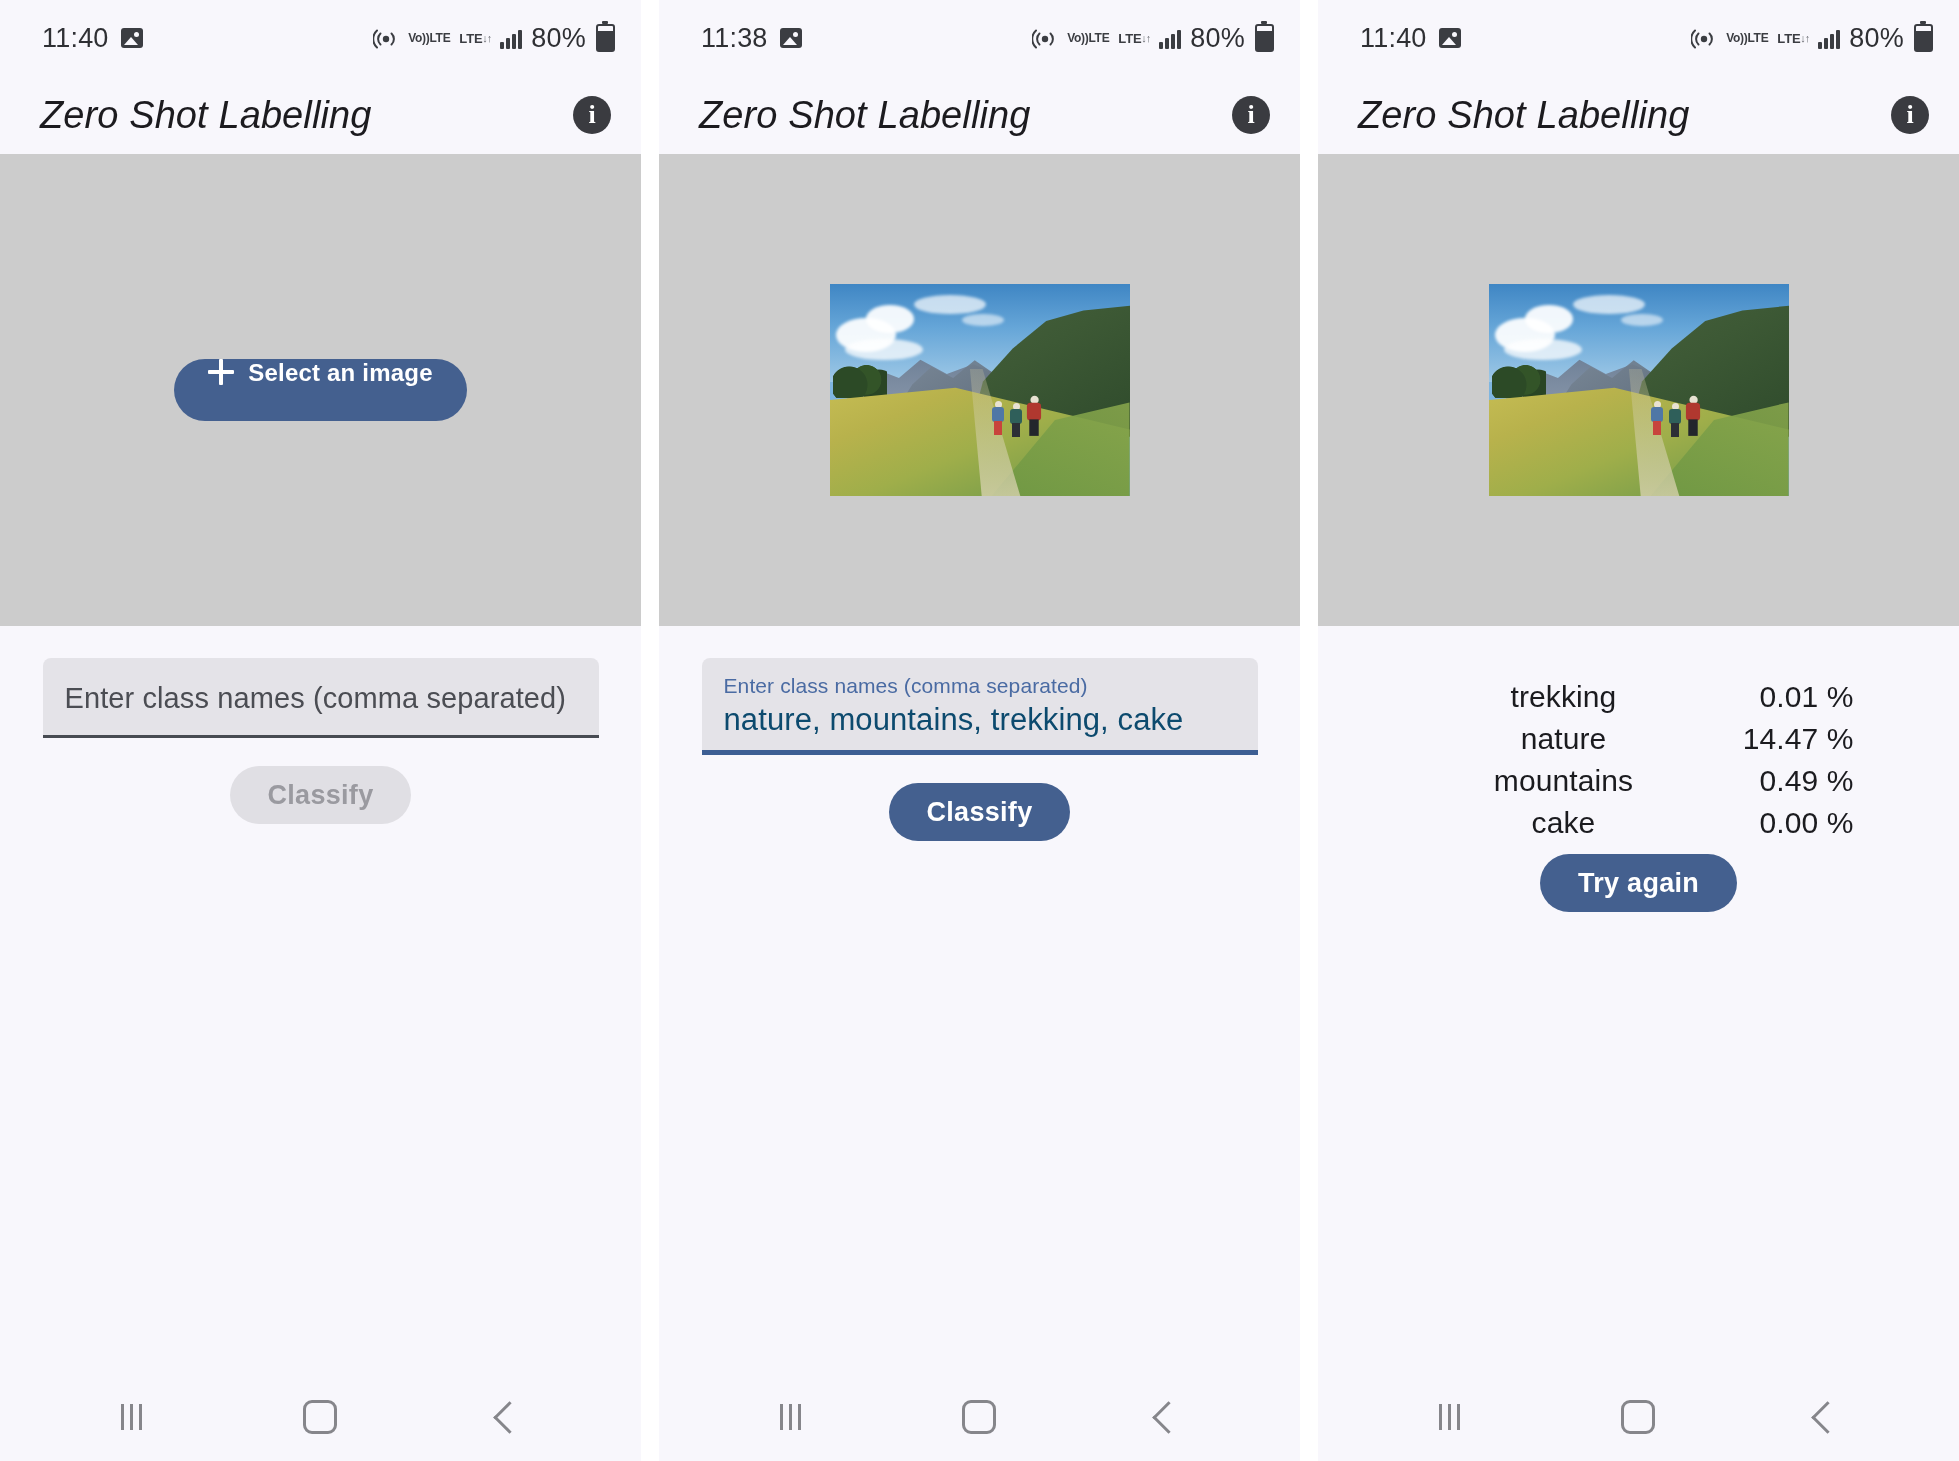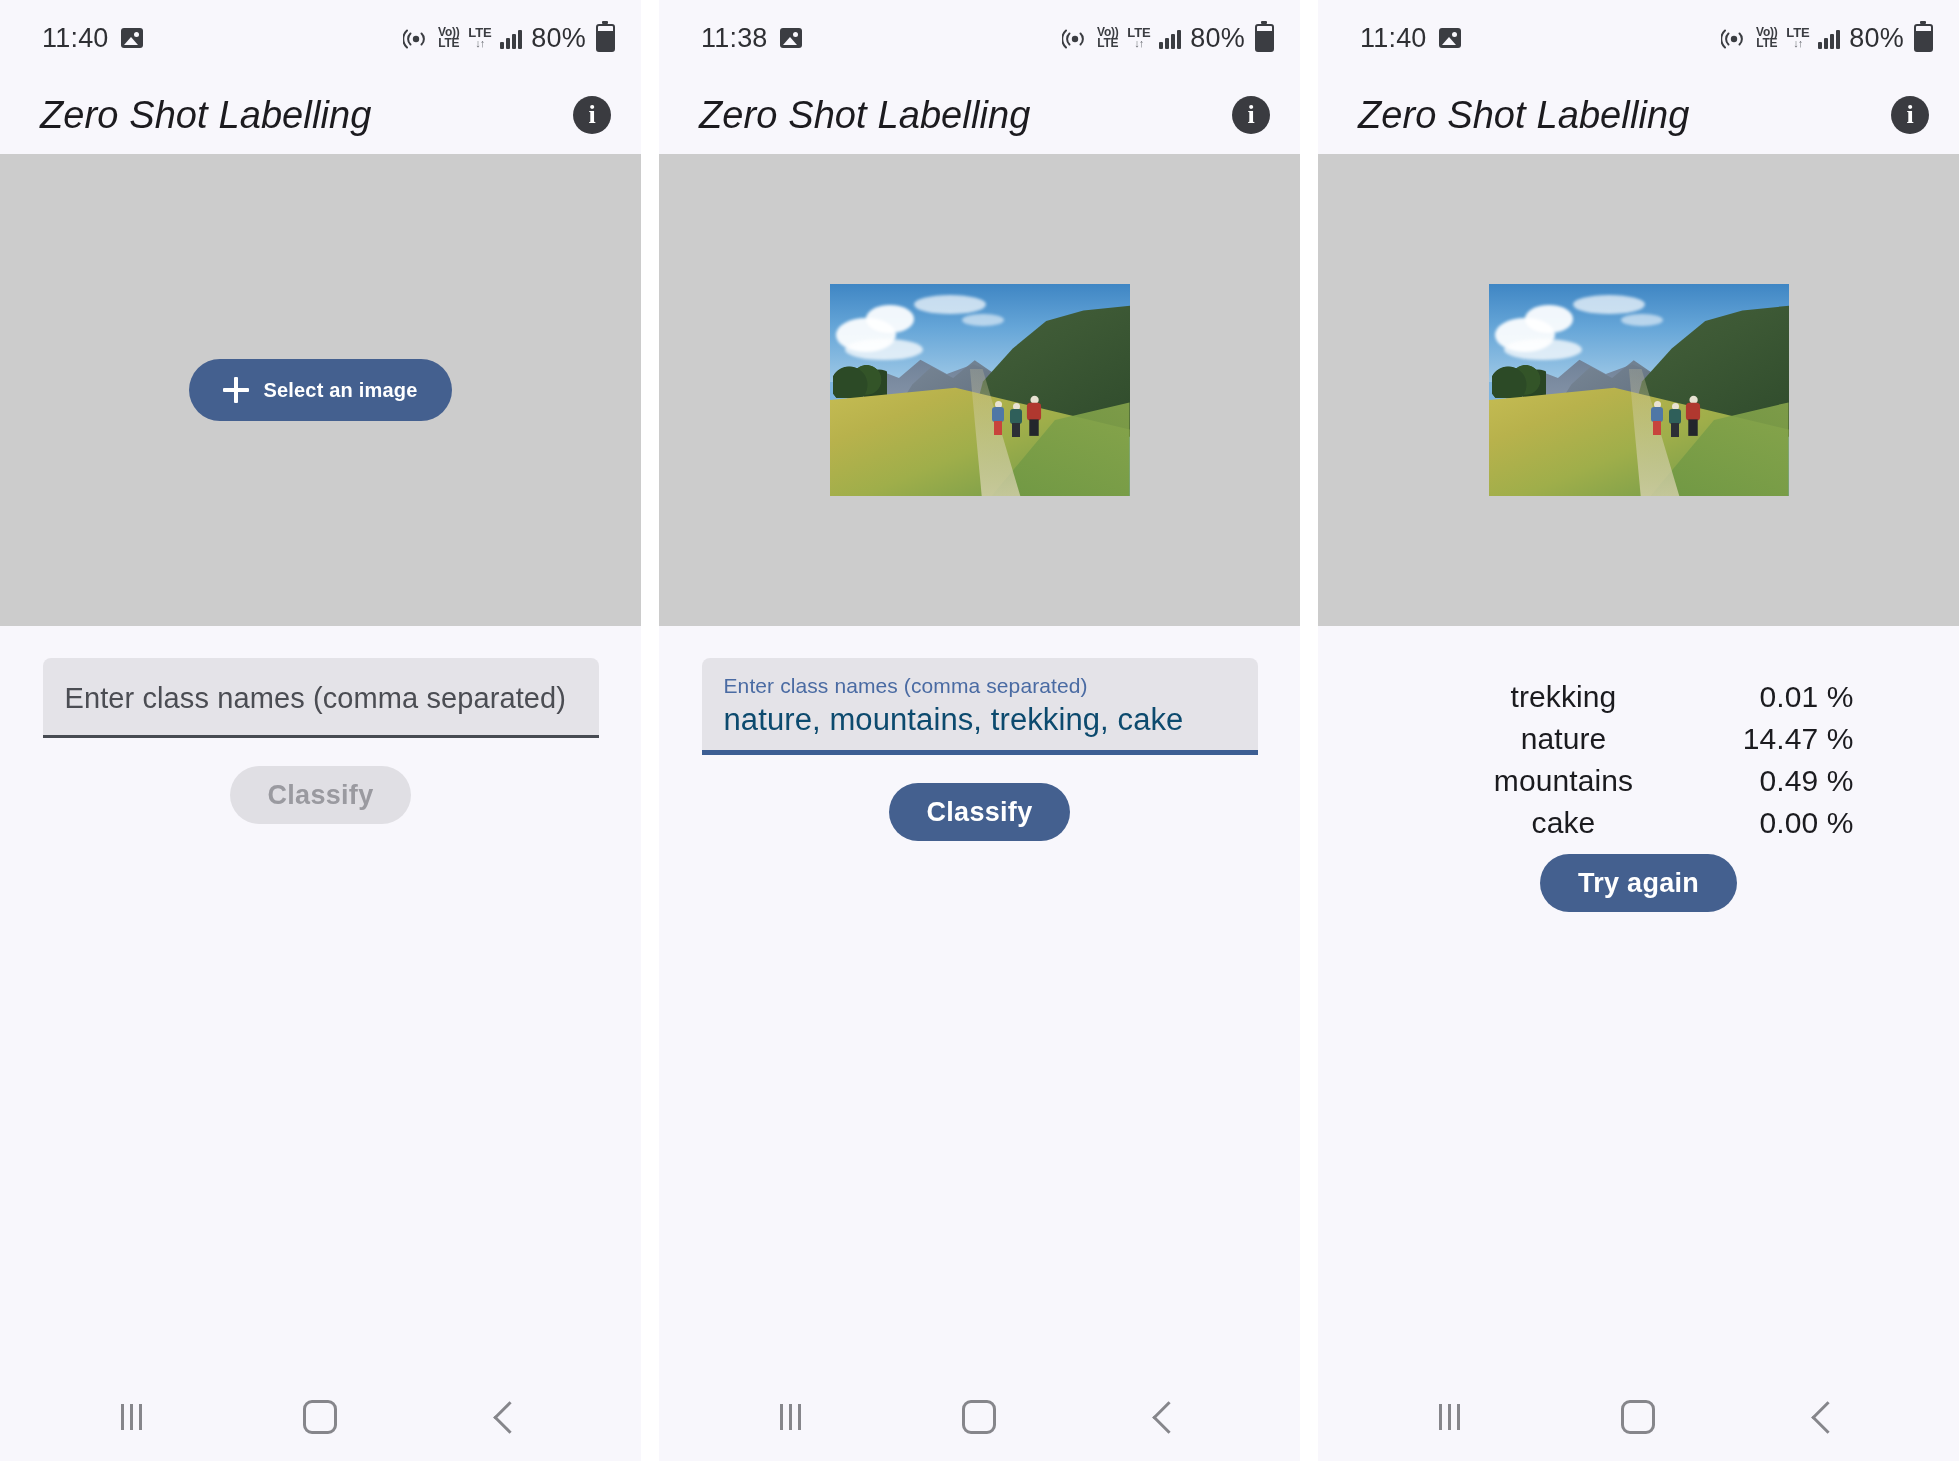--- a/index.html
+++ b/index.html
@@ -90,22 +90,22 @@
   .volte-icon {
     font-size: 12px;
     line-height: 11px;
     font-weight: bold;
     color: #3b3d42;
     text-align: center;
     letter-spacing: -0.3px;
   }
   .lte-icon {
     display: flex;
-    flex-direction: column;
-    align-items: center;
+    flex-direction: row;
+    align-items: flex-start;
     line-height: 11px;
   }
   .lte-icon .lte-t { font-size: 13px; font-weight: bold; color: #3b3d42; letter-spacing: -0.2px;}
   .lte-icon .lte-a { font-size: 11px; color: #6b6d73; letter-spacing: -1px;}
   .bars-icon { display: flex; align-items: flex-end; gap: 2px; height: 22px;}
   .bars-icon i { display:block; width: 4px; background: #3b3d42; border-radius: 1px;}
   .bars-icon i:nth-child(1){height:7px}
   .bars-icon i:nth-child(2){height:11px}
   .bars-icon i:nth-child(3){height:15px}
   .bars-icon i:nth-child(4){height:19px}
@@ -172,23 +172,23 @@
   }
 
   .select-btn {
     background: #44608f;
     color: #ffffff;
     border: none;
     border-radius: 40px;
     height: 62px;
     padding: 0 34px;
     display: inline-flex;
-    align-items: center;
+    align-items: flex-start;
     gap: 14px;
-    font-size: 20px;
+    font-size: 24px;
     font-weight: bold;
     font-family: "Liberation Sans", sans-serif;
     cursor: pointer;
     letter-spacing: 0.2px;
   }
   .plus-icon {
     width: 26px; height: 26px;
     position: relative;
     display: inline-block;
   }

